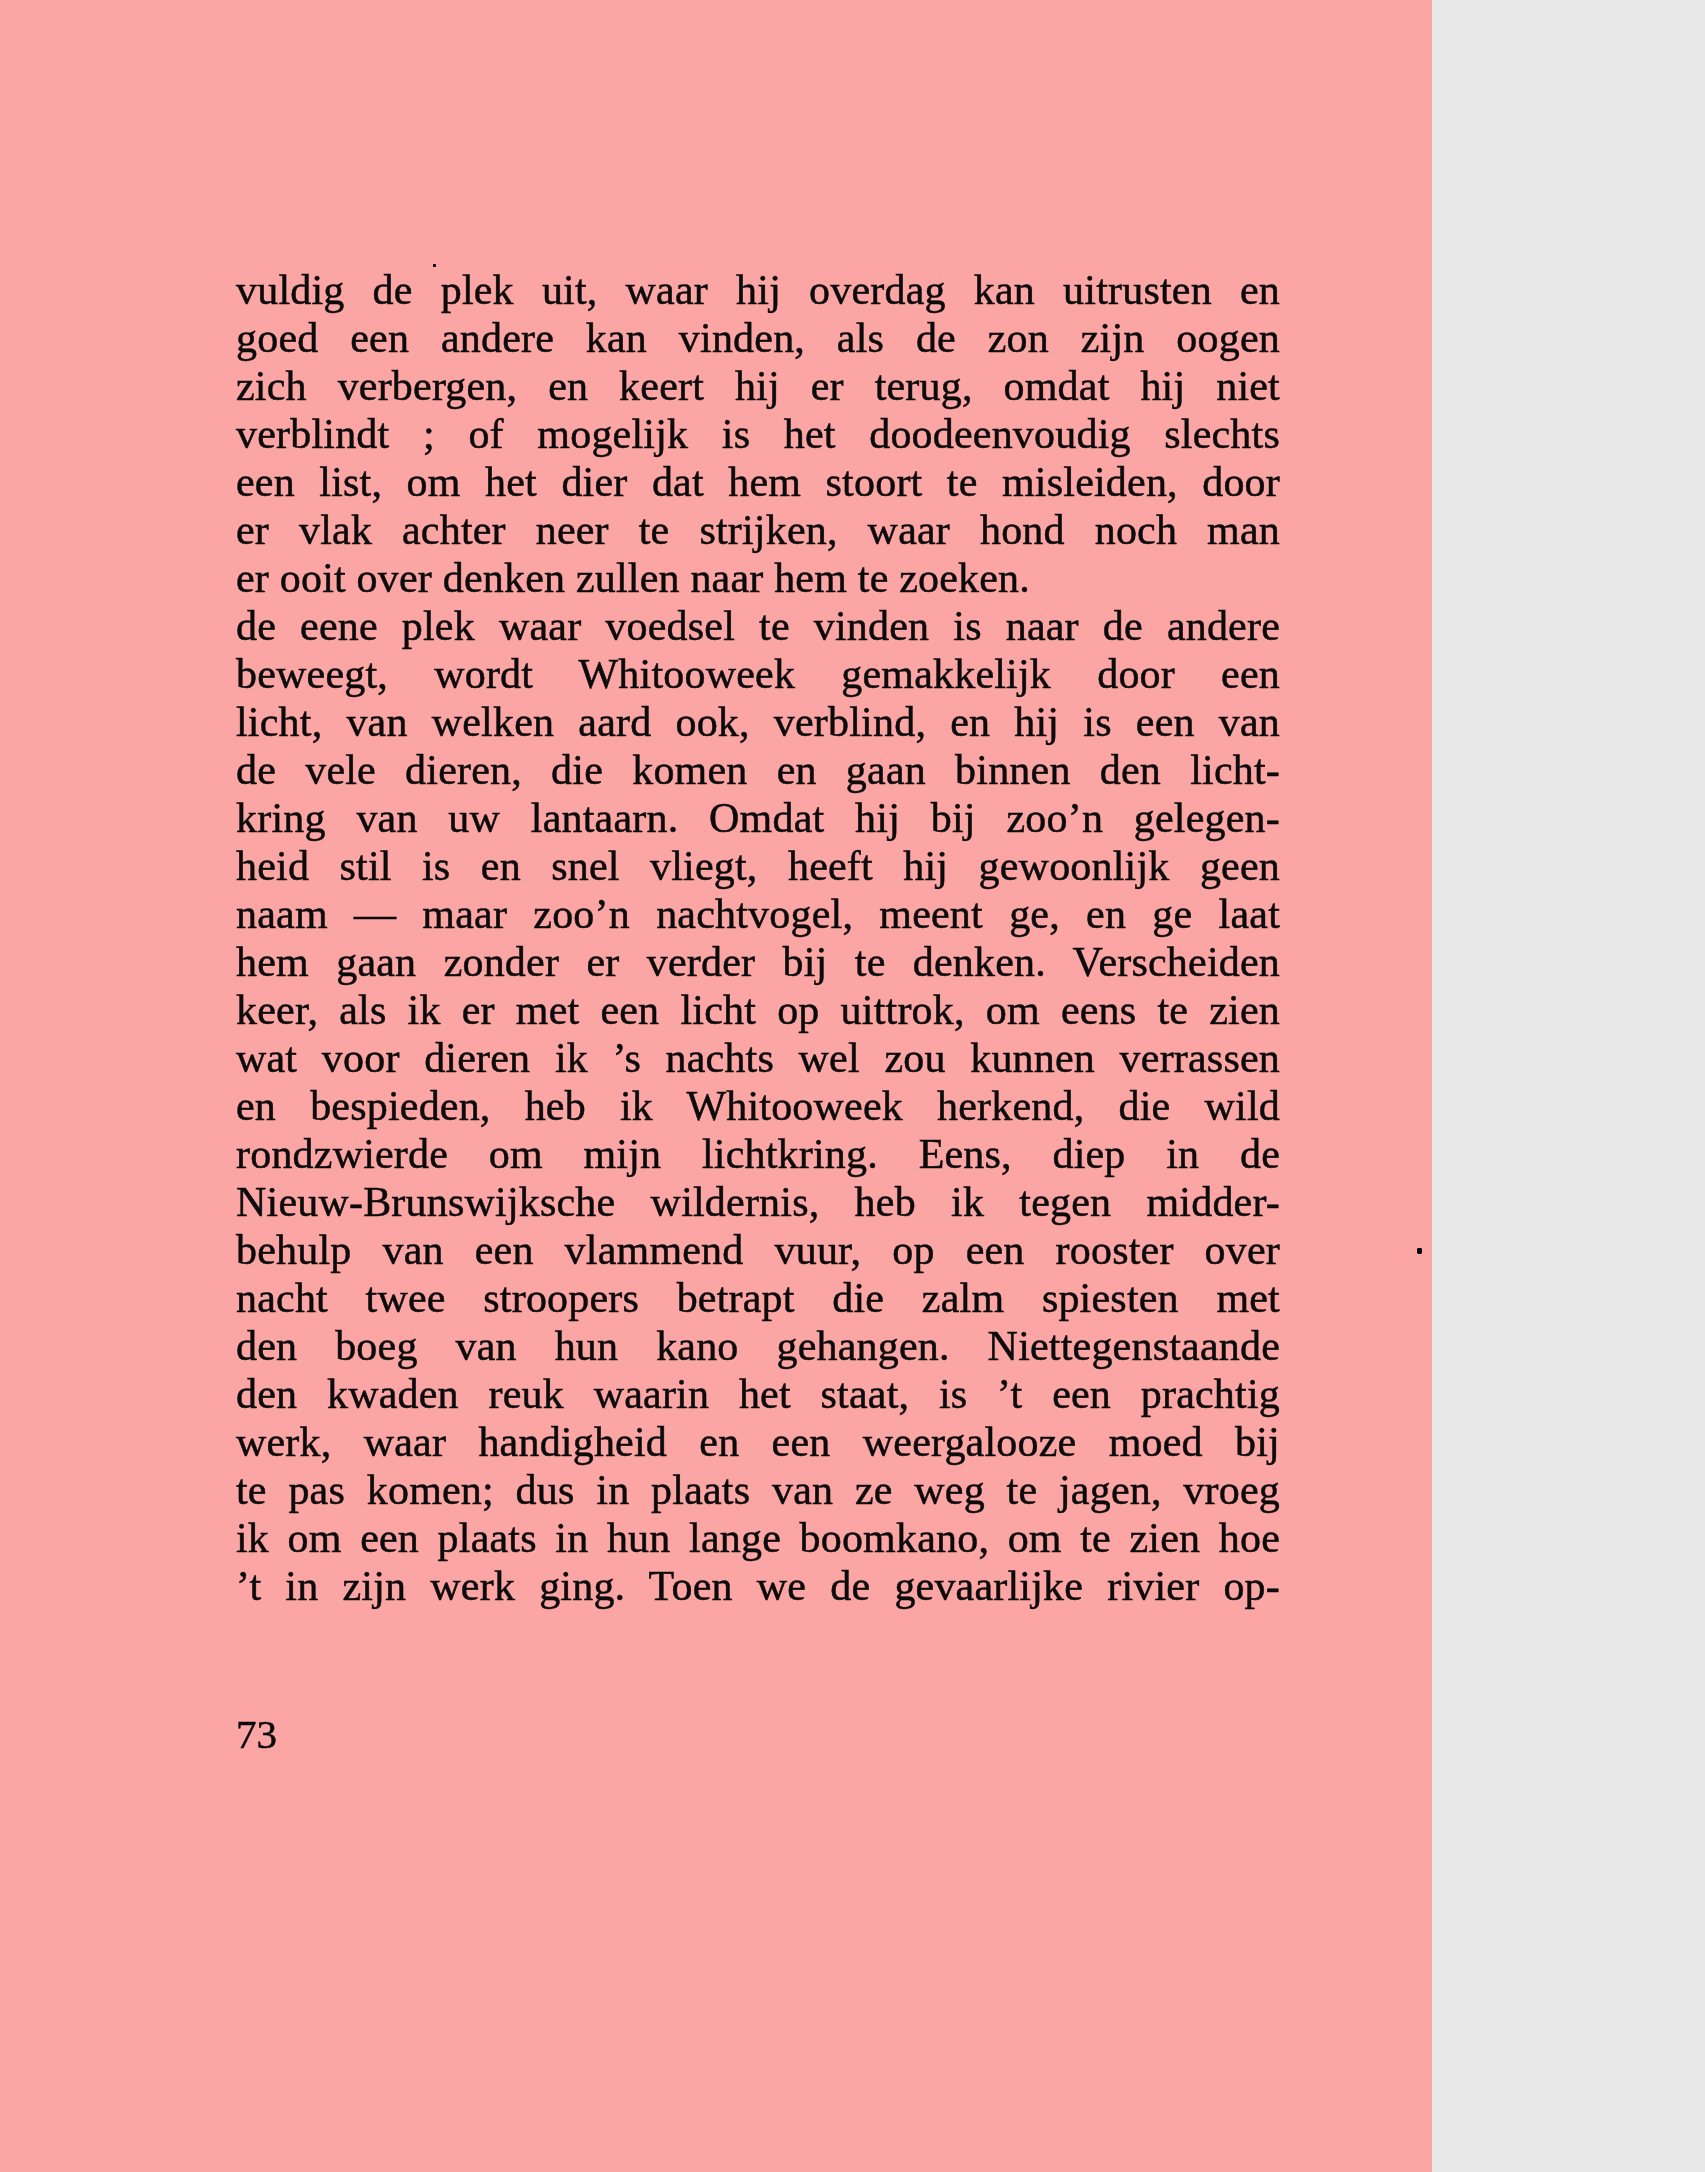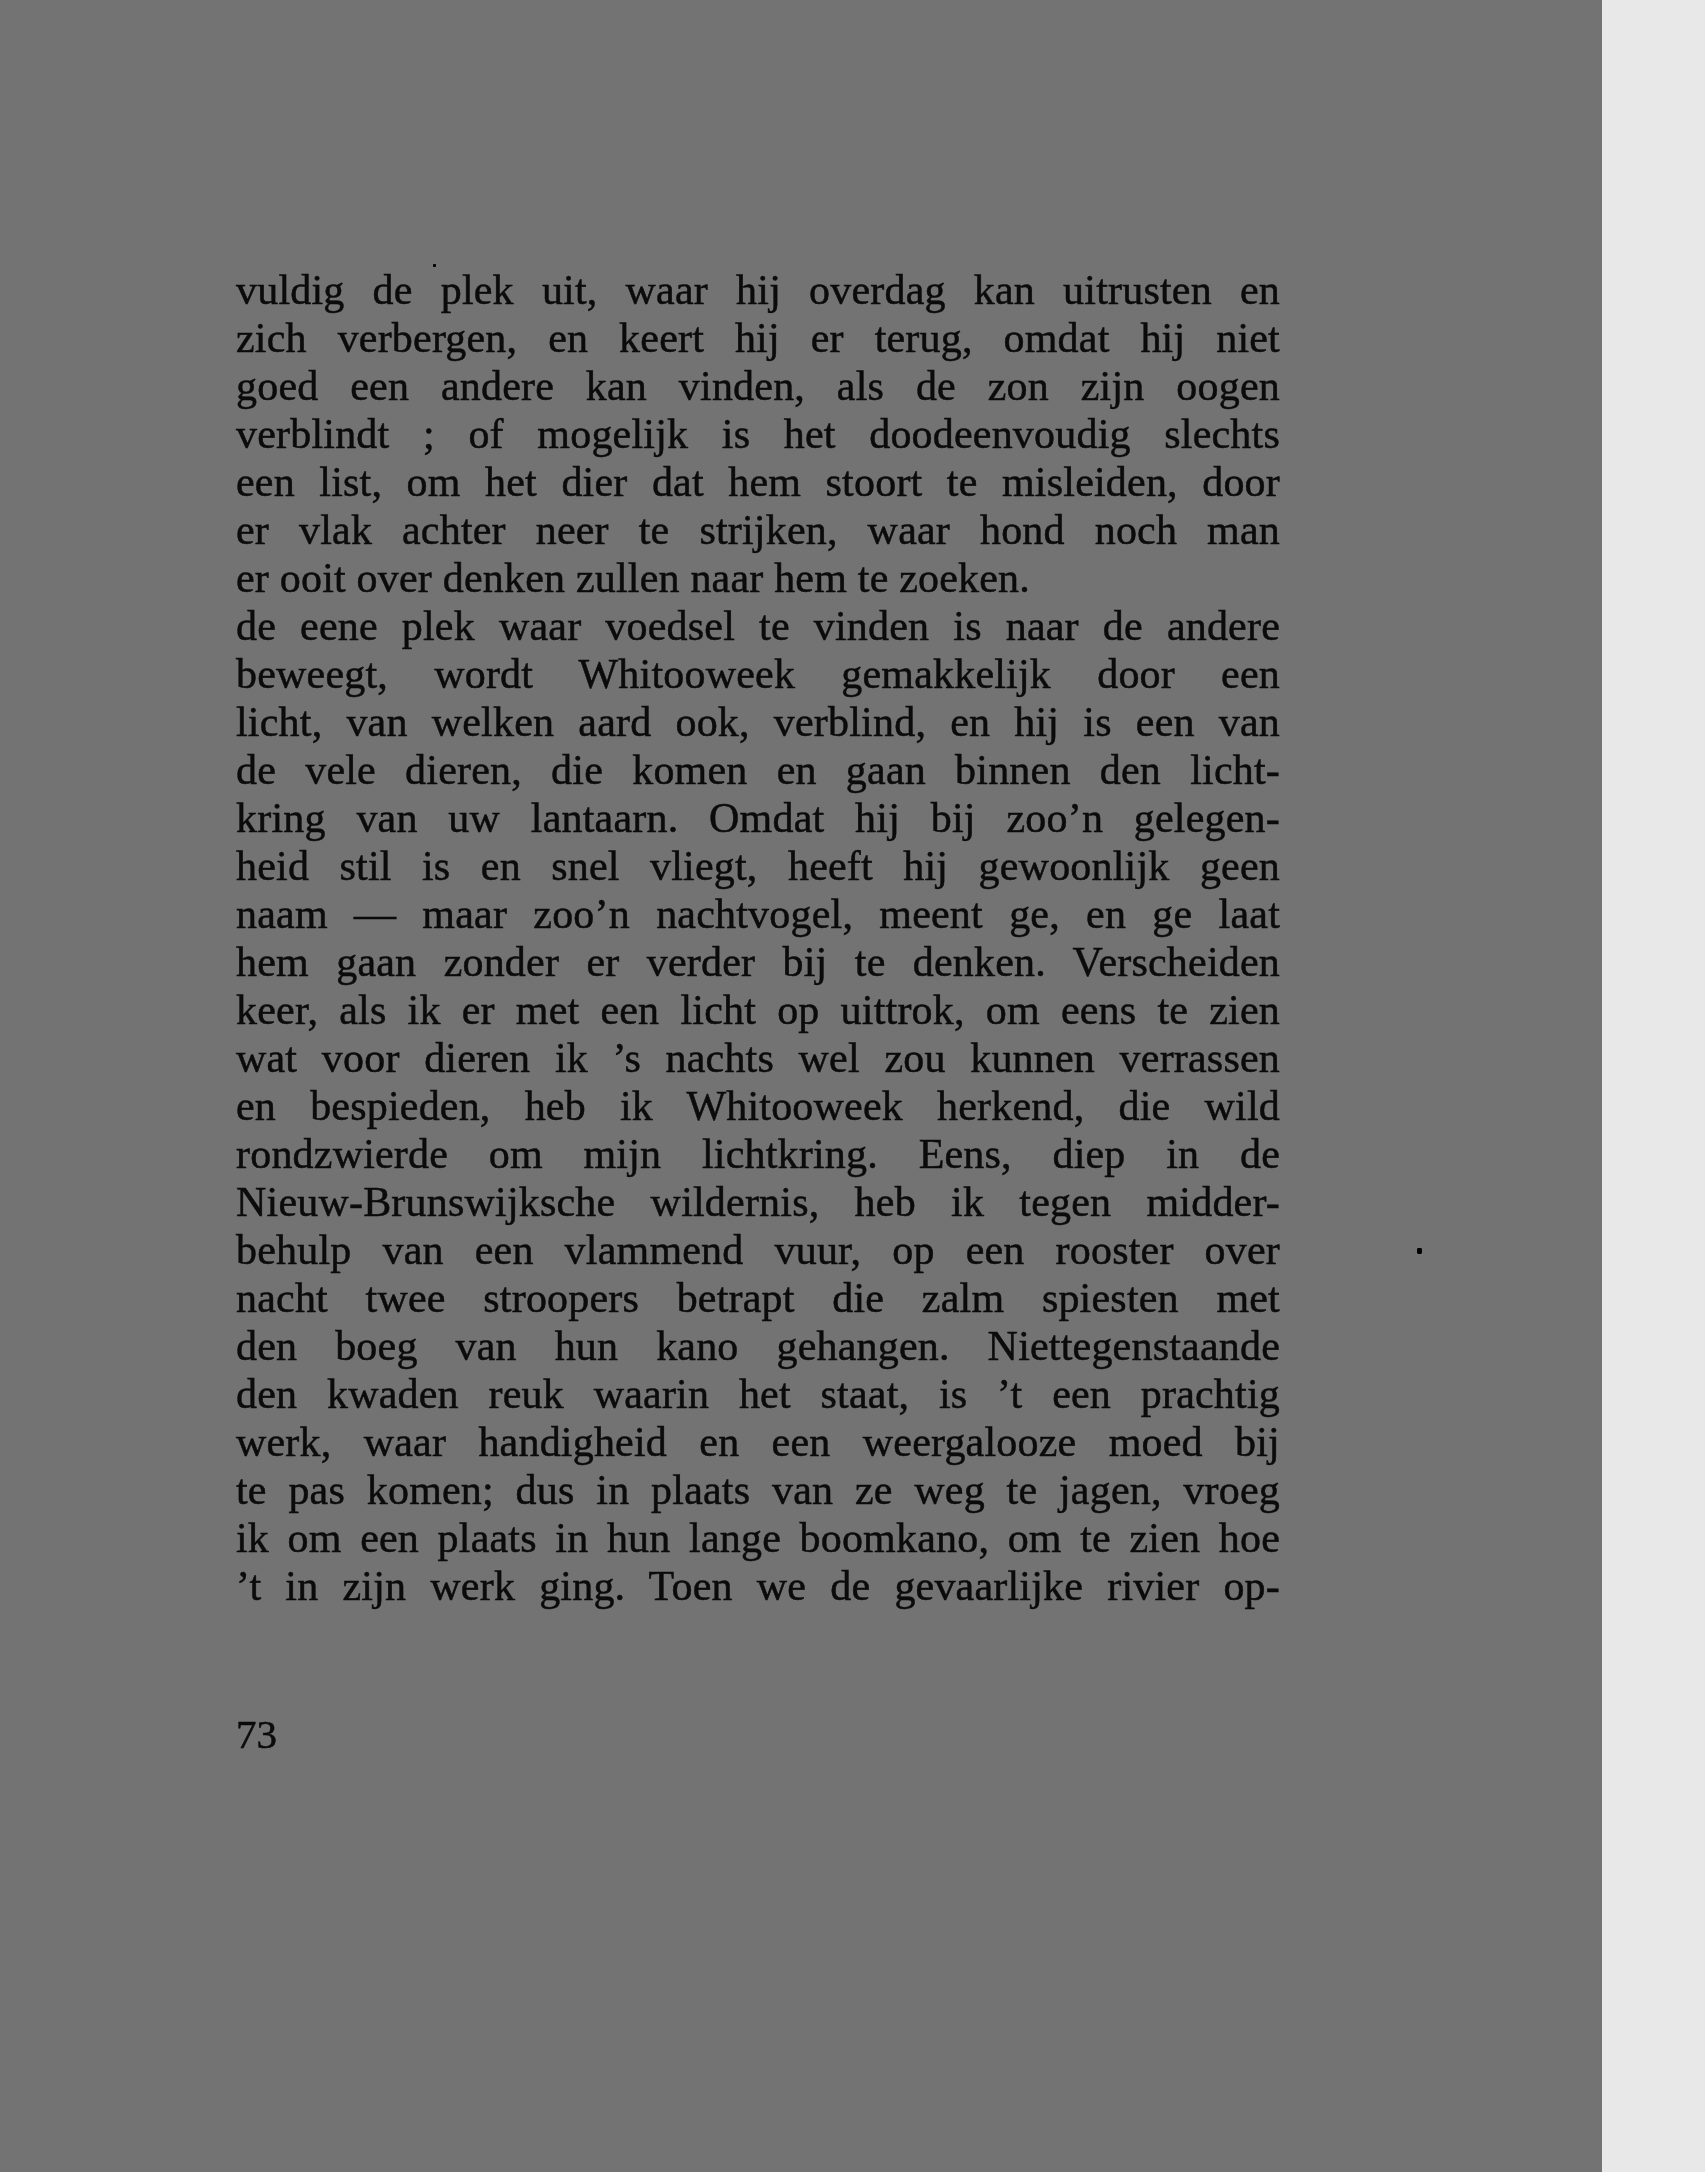--- a/index.html
+++ b/index.html
@@ -2,23 +2,23 @@
 <html style="font-size:11px"><head>
 <meta charset="utf-8">
 <style>
   html, body {
     margin: 0;
     padding: 0;
     background: #e8e8e8;
   }
   .page {
     position: relative;
-    width: 1602px;
+    width: 1432px;
     height: 2172px;
-    background: #737373;
+    background: #fca5a5;
     overflow: hidden;
     font-family: "Liberation Serif", "DejaVu Serif", serif;
     color: #0b0b0b;
   }
   .text-block {
     position: absolute;
     left: 236px;
     top: 266px;
     width: 1044px;
   }
@@ -105,22 +105,22 @@
 </style>
 </head>
 <body>
 
 <div class="page">
 
   <main class="text-block">
     <div class="para end-left">
 
     <span class="line">vuldig de plek uit, waar hij overdag kan uitrusten en</span>
+        <span class="line">goed een andere kan vinden, als de zon zijn oogen</span>
         <span class="line">zich verbergen, en keert hij er terug, omdat hij niet</span>
-        <span class="line">goed een andere kan vinden, als de zon zijn oogen</span>
         <span class="line">verblindt ; of mogelijk is het doodeenvoudig slechts</span>
         <span class="line">een list, om het dier dat hem stoort te misleiden, door</span>
         <span class="line">er vlak achter neer te strijken, waar hond noch man</span>
         <span class="line">er ooit over denken zullen naar hem te zoeken.</span>
       </div>
     <div class="para">
 
         <span class="line">de eene plek waar voedsel te vinden is naar de andere</span>
         <span class="line">beweegt, wordt Whitooweek gemakkelijk door een</span>
         <span class="line">licht, van welken aard ook, verblind, en hij is een van</span>

